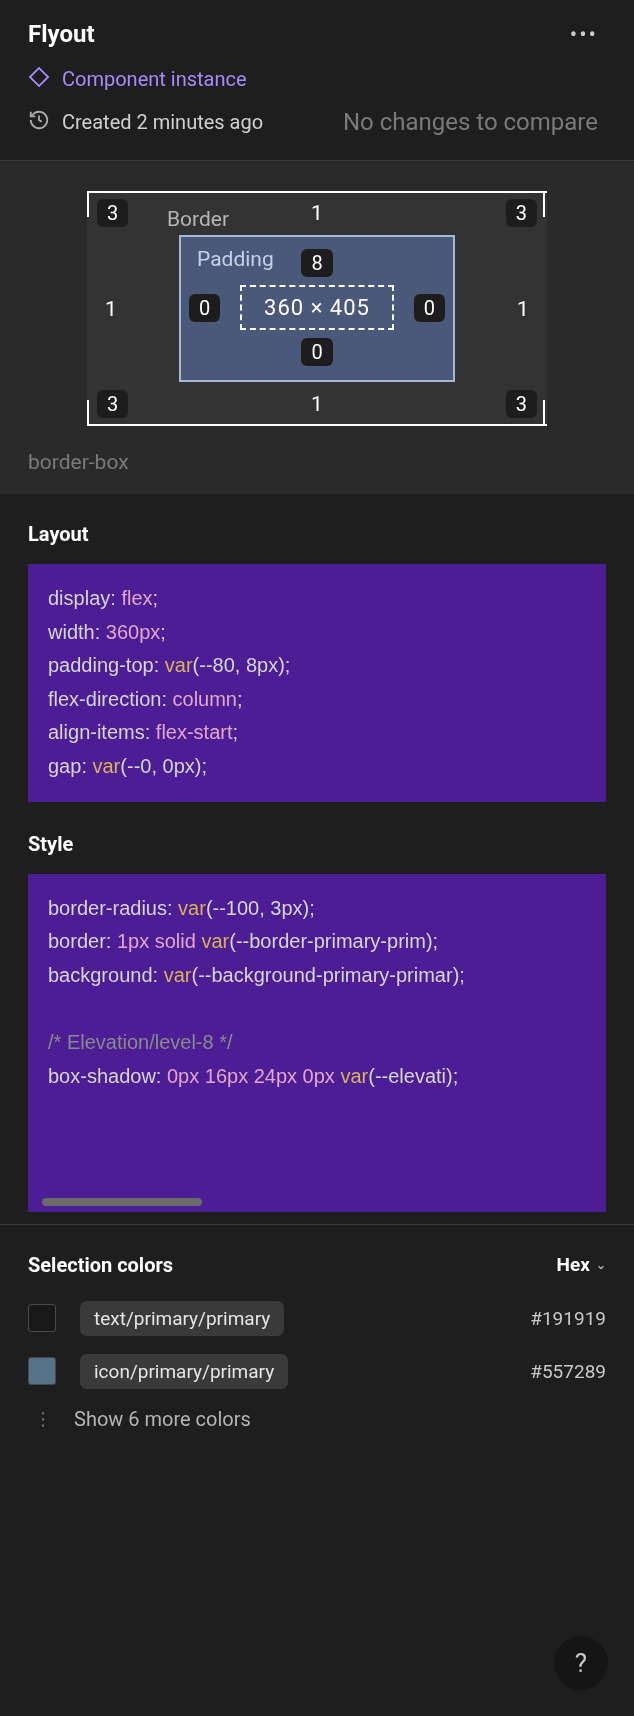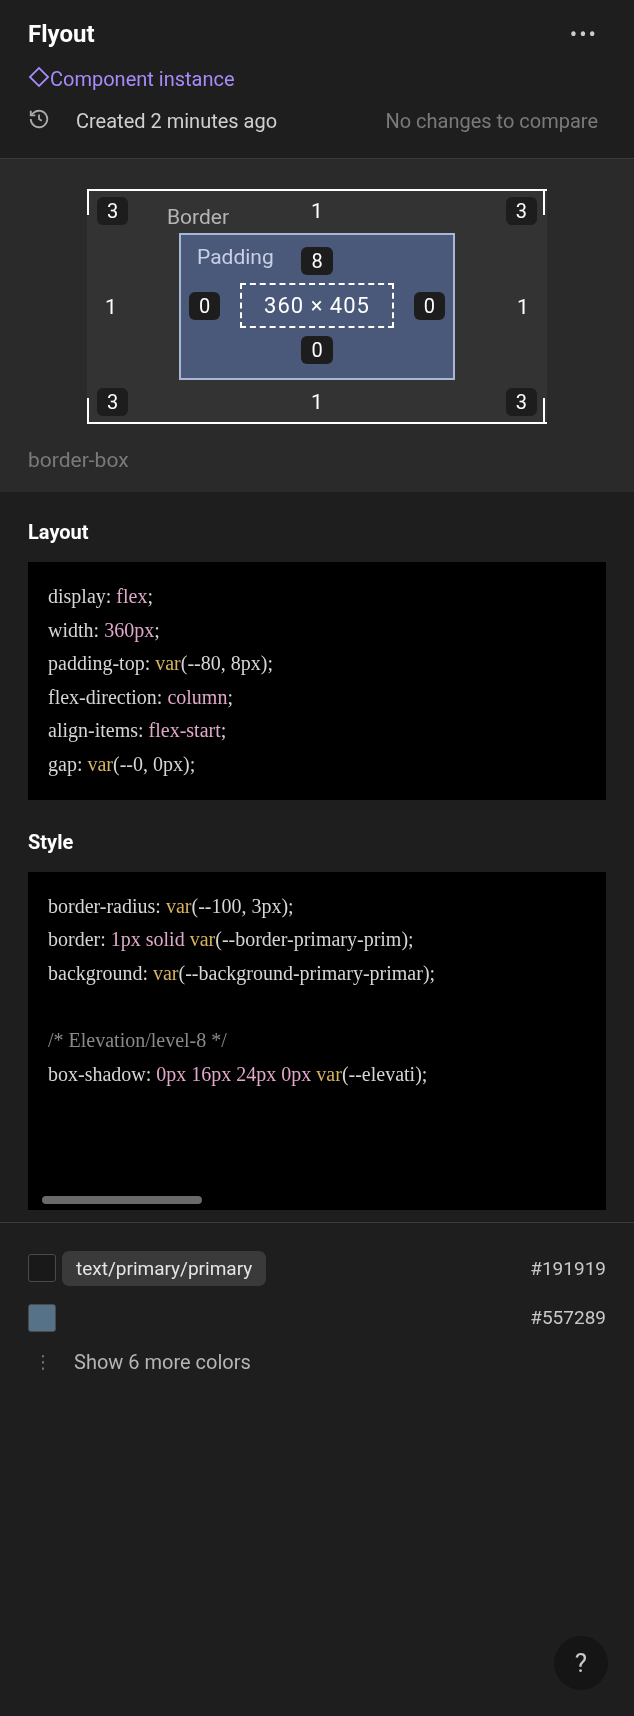--- a/index.html
+++ b/index.html
@@ -19,32 +19,33 @@
     display: flex;
     align-items: center;
     justify-content: space-between;
     margin-bottom: 18px;
   }
   .title { font-size: 24px; font-weight: 700; color: #fff; }
   .more-icon { color: #ccc; font-size: 22px; letter-spacing: 2px; cursor:pointer; }
   .instance-row {
     display: flex;
     align-items: center;
+    gap: 12px;
     margin-bottom: 16px;
   }
   .diamond-icon { color: #a78bfa; }
   .instance-label { color: #a78bfa; font-size: 20px; }
   .meta-row {
     display: flex;
     align-items: center;
-    gap: 26px;
+    gap: 12px;
   }
   .clock-icon { color: #aaa; }
   .created-text { color: #d0d0d0; font-size: 20px; }
-  .nochanges-text { color: #7a7a7a; font-size: 20px; margin-left: auto; }
+  .nochanges-text { color: #7a7a7a; font-size: 24px; margin-left: auto; }
 
   .divider { height: 1px; background: #3a3a3a; margin-top: 10px; }
 
   .boxmodel-wrap {
     background: #2a2a2a;
     margin: 0;
     padding: 30px 28px 20px 28px;
   }
   .boxmodel {
     width: 460px;
@@ -121,23 +122,23 @@
   .section {
     padding: 28px 28px 12px 28px;
   }
   .section-title {
     color:#fff;
     font-weight:700;
     font-size:20px;
     margin-bottom:18px;
   }
   .code-block {
-    background:#000000;
+    background:#4c1d95;
     padding:18px 20px;
-    font-family: Liberation Serif, serif;
+    font-family: Liberation Sans, sans-serif;
     font-size:20px;
     line-height:1.68;
     overflow-x:hidden;
     white-space:pre;
     color:#d6d6d6;
     position:relative;
   }
   .tok-prop { color:#d6d6d6; }
   .tok-val  { color:#e1a8c9; }
   .tok-num  { color:#e1a8c9; }
@@ -164,21 +165,21 @@
     align-items:center;
     margin-bottom:24px;
   }
   .colors-title { color:#fff; font-weight:700; font-size:20px; }
   .color-format { color:#fff; font-weight:700; font-size:19px; display:flex; align-items:center; gap:6px; cursor:pointer;}
   .chev { font-size:12px; color:#aaa; }
 
   .color-row {
     display:flex;
     align-items:center;
-    gap:6px;
+    gap:24px;
     margin-bottom:18px;
   }
   .swatch {
     width:28px; height:28px;
     border-radius:3px;
     border:1px solid #4a4a4a;
     flex-shrink:0;
   }
   .swatch.checker {
     background-image:
@@ -311,28 +312,36 @@
 <span class="tok-prop">background</span>: <span class="tok-func">var</span>(<span class="tok-arg">--background-primary-primar</span>);
 
 <span class="tok-comment">/* Elevation/level-8 */</span>
 <span class="tok-prop">box-shadow</span>: <span class="tok-num">0px 16px 24px 0px </span><span class="tok-func">var</span>(<span class="tok-arg">--elevati</span>);
 
     <div class="scroll-thumb"></div>
   </div>
 </div>
 
 <div class="colors-section">
+  <div class="colors-header">
+    <div class="colors-title">Selection colors</div>
+    <div class="color-format">
+      <span>Hex</span>
+      <span class="chev">⌄</span>
+    </div>
+  </div>
   <div id="color-list">
       <div class="color-row">
         <div class="swatch" style="background: rgb(25, 25, 25);"></div>
         <div class="color-chip">text/primary/primary</div>
         <div class="color-hex">#191919</div>
       </div>
       <div class="color-row">
         <div class="swatch" style="background: rgb(85, 114, 137);"></div>
+        <div class="color-chip">icon/primary/primary</div>
         <div class="color-hex">#557289</div>
       </div>
     </div>
   <div class="show-more-row">
     <div class="vdots">⋮</div>
     <div class="show-more">Show 6 more colors</div>
   </div>
 </div>
 
 <div class="help-fab">

